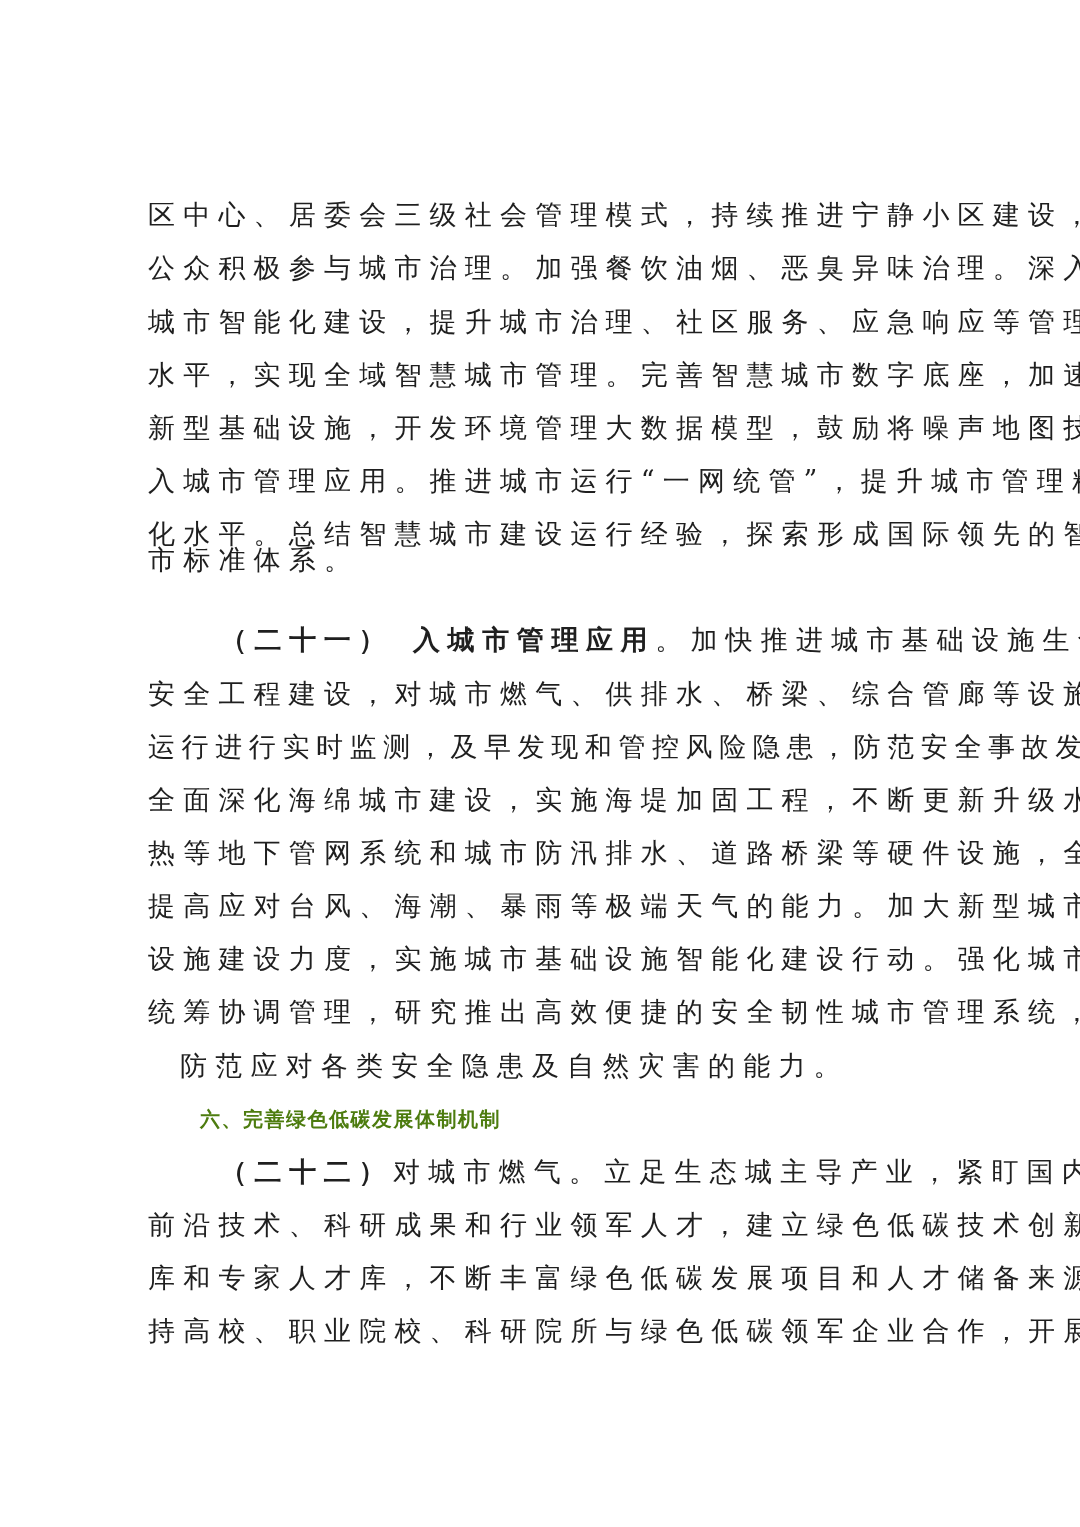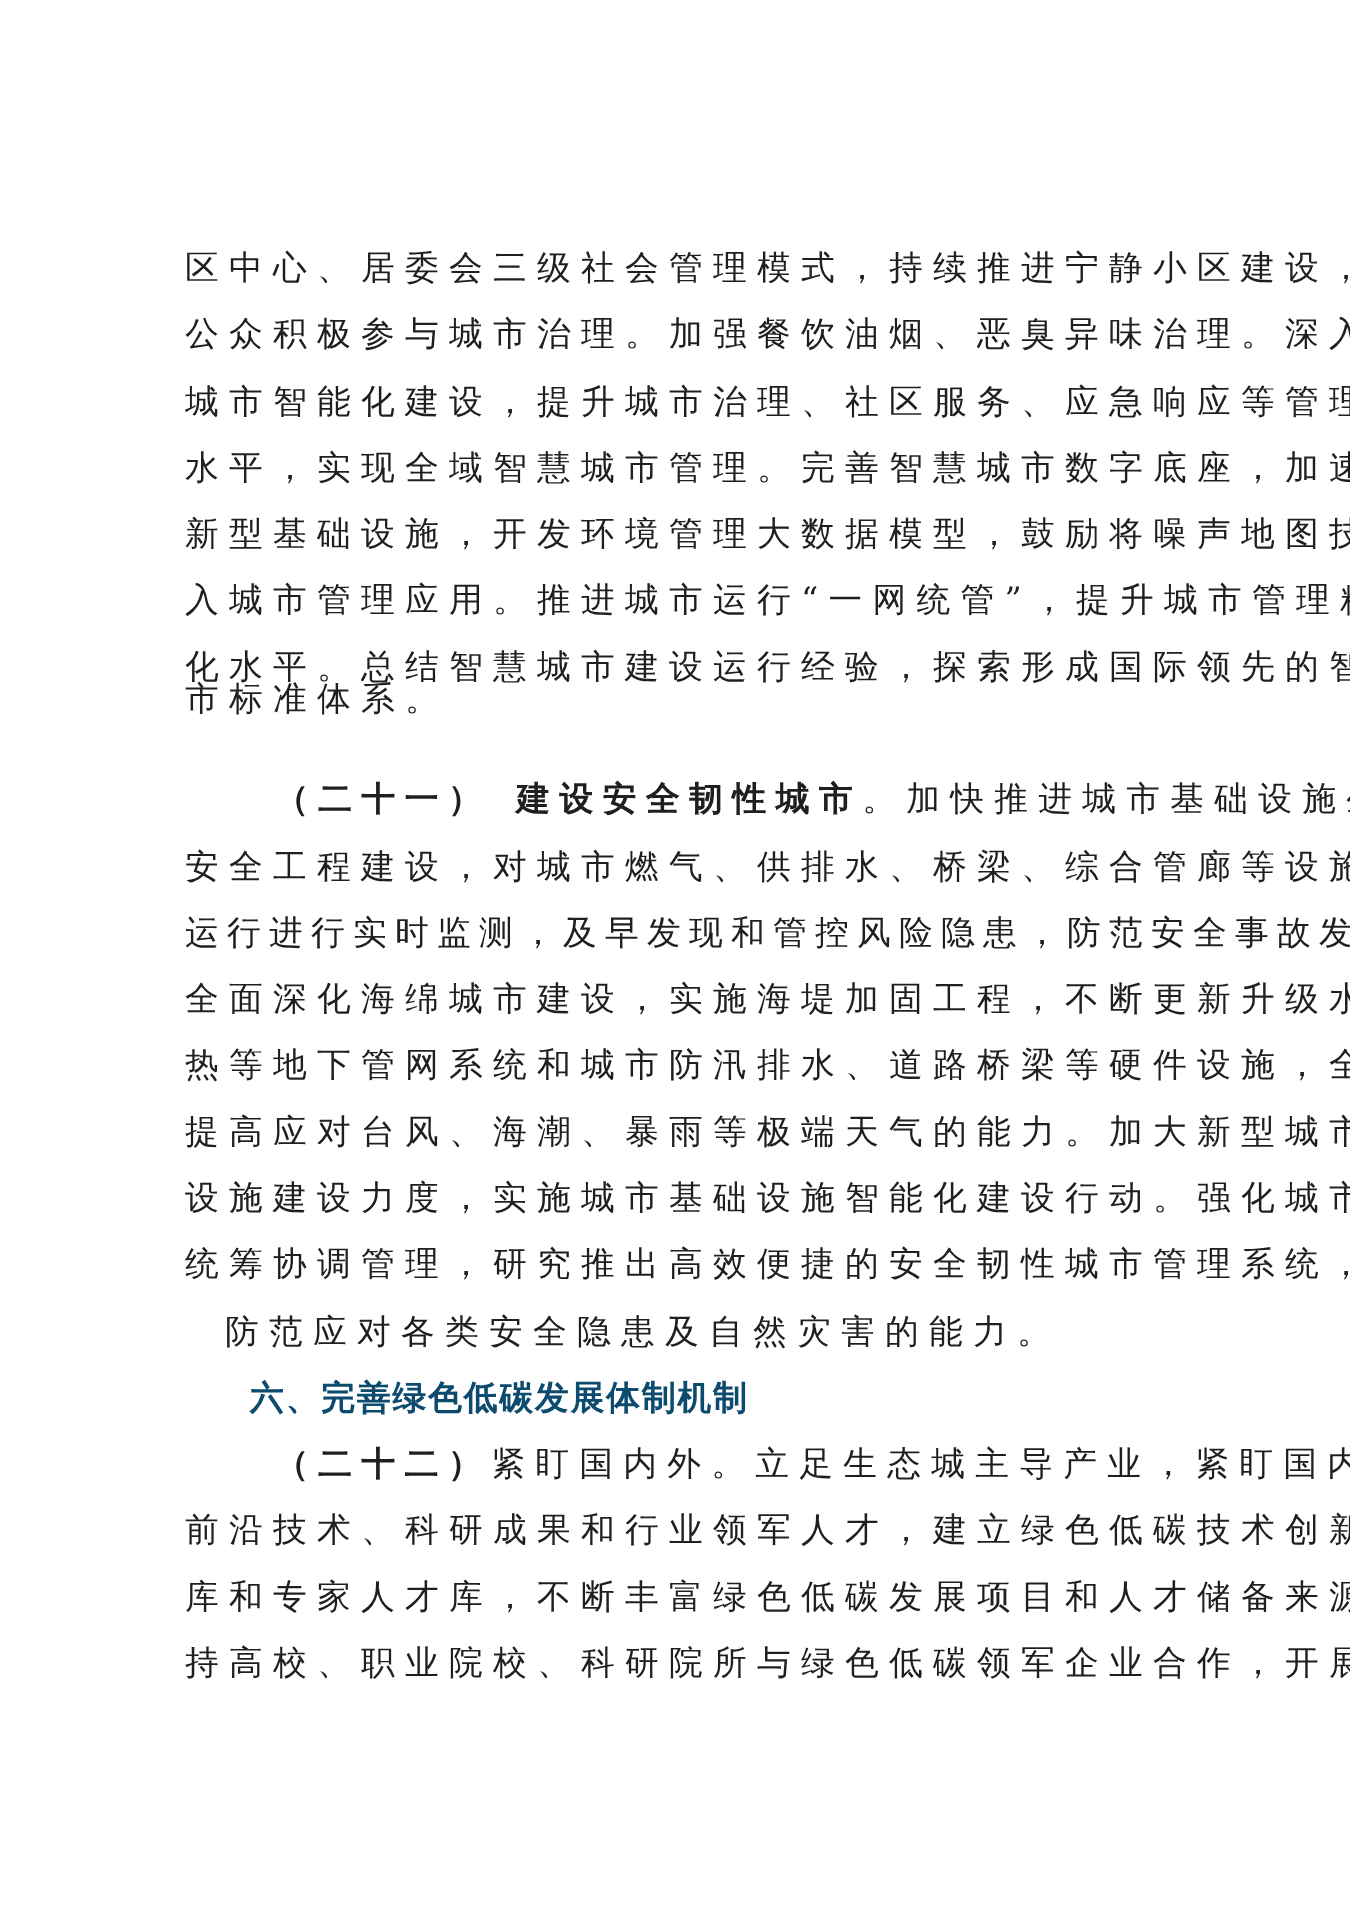--- a/index.html
+++ b/index.html
@@ -34,55 +34,55 @@
       color: #1f1f1f;
     }
     .bold { font-weight: bold; font-family: "DejaVu Sans", "Liberation Sans", sans-serif; letter-spacing: 7.6px; margin-left: 20px; }
     .heading {
       position: absolute;
       left: 200px;
       height: 40px;
       line-height: 40px;
       font-family: "DejaVu Sans", "Liberation Sans", sans-serif;
       font-weight: bold;
-      font-size: 27px;
+      font-size: 20px;
       letter-spacing: 1.5px;
       white-space: nowrap;
-      color: #0c4a6e;
+      color: #4d7c0f;
       text-align: center;
     }
   </style>
 </head>
 <body>
 
 <div class="page">
 
   <div class="line" style="top:195px;">区中心、居委会三级社会管理模式，持续推进宁静小区建设，鼓励</div>
   <div class="line" style="top:248px;">公众积极参与城市治理。加强餐饮油烟、恶臭异味治理。深入推进</div>
   <div class="line" style="top:302px;">城市智能化建设，提升城市治理、社区服务、应急响应等管理服务</div>
   <div class="line" style="top:355px;">水平，实现全域智慧城市管理。完善智慧城市数字底座，加速布局</div>
   <div class="line" style="top:408px;">新型基础设施，开发环境管理大数据模型，鼓励将噪声地图技术纳</div>
   <div class="line" style="top:461px;">入城市管理应用。推进城市运行“一网统管”，提升城市管理精细</div>
   <div class="line" style="top:514px;">化水平。总结智慧城市建设运行经验，探索形成国际领先的智慧城</div>
   <div class="line" style="top:540px;">市标准体系。</div>
 
   <div class="line" style="top:620px; left:200px; width:740px;">
-    <span class="bold">（二十一）</span><span class="bold">建设安全韧性城市</span><span>。加快推进城市基础设施生命线</span>
+    <span class="bold">（二十一）</span><span class="bold">入城市管理应用</span><span>。加快推进城市基础设施生命线</span>
   </div>
   <div class="line" style="top:674px;">安全工程建设，对城市燃气、供排水、桥梁、综合管廊等设施安全</div>
   <div class="line" style="top:727px; letter-spacing:6.6px;">运行进行实时监测，及早发现和管控风险隐患，防范安全事故发生。</div>
   <div class="line" style="top:780px;">全面深化海绵城市建设，实施海堤加固工程，不断更新升级水电气</div>
   <div class="line" style="top:833px;">热等地下管网系统和城市防汛排水、道路桥梁等硬件设施，全方位</div>
   <div class="line" style="top:886px;">提高应对台风、海潮、暴雨等极端天气的能力。加大新型城市基础</div>
   <div class="line" style="top:939px;">设施建设力度，实施城市基础设施智能化建设行动。强化城市综合</div>
   <div class="line" style="top:992px;">统筹协调管理，研究推出高效便捷的安全韧性城市管理系统，提高</div>
   <div class="line" style="top:1046px;margin-left:32px;">防范应对各类安全隐患及自然灾害的能力。</div>
 
   <div class="heading" style="top:1099px;">六、完善绿色低碳发展体制机制</div>
 
   <div class="line" style="top:1152px; left:200px; width:740px;">
-    <span class="bold">（二十二）</span><span>紧盯国内外</span><span>。立足生态城主导产业，紧盯国内外</span>
+    <span class="bold">（二十二）</span><span>对城市燃气</span><span>。立足生态城主导产业，紧盯国内外</span>
   </div>
   <div class="line" style="top:1205px;">前沿技术、科研成果和行业领军人才，建立绿色低碳技术创新项目</div>
   <div class="line" style="top:1258px;">库和专家人才库，不断丰富绿色低碳发展项目和人才储备来源。支</div>
   <div class="line" style="top:1311px;">持高校、职业院校、科研院所与绿色低碳领军企业合作，开展技术</div>
 
 </div>
 
 </body></html>

